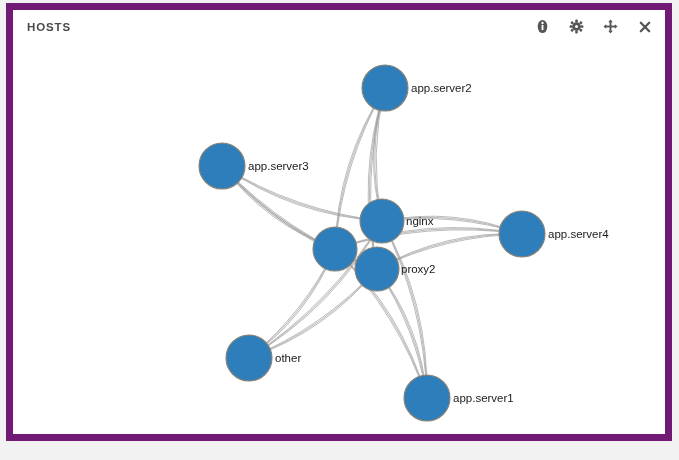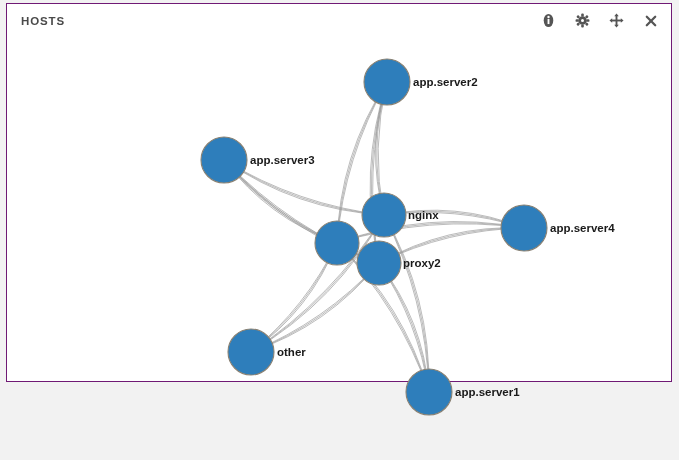--- a/index.html
+++ b/index.html
@@ -10,23 +10,23 @@
     height: 460px;
     overflow: hidden;
     font-family: "Liberation Sans", sans-serif;
   }
 
   #panel {
     position: absolute;
     left: 6px;
     top: 3px;
     width: 666px;
-    height: 379px;
+    height: 438px;
     background: #ffffff;
-    border: 1px solid #701a75;
+    border: 7px solid #701a75;
     box-sizing: border-box;
     padding-left: 14px;
   }
 
   #panel-header {
     position: absolute;
     left: 0;
     top: 0;
     width: 100%;
     height: 36px;
@@ -58,26 +58,25 @@
     display: flex;
     align-items: center;
     justify-content: center;
     color: #555;
     cursor: pointer;
   }
   .hdr-icon svg { display: block; }
 
   #graph-area {
     position: absolute;
-    left: 12px;
+    left: 4px;
     top: 36px;
     width: 100%;
     height: 412px;
     overflow: hidden;
-    font-weight: bold;
   }
 
   #graph-svg {
     position: absolute;
     left: 0;
     top: 0;
   }
 
   .edge {
     fill: none;

